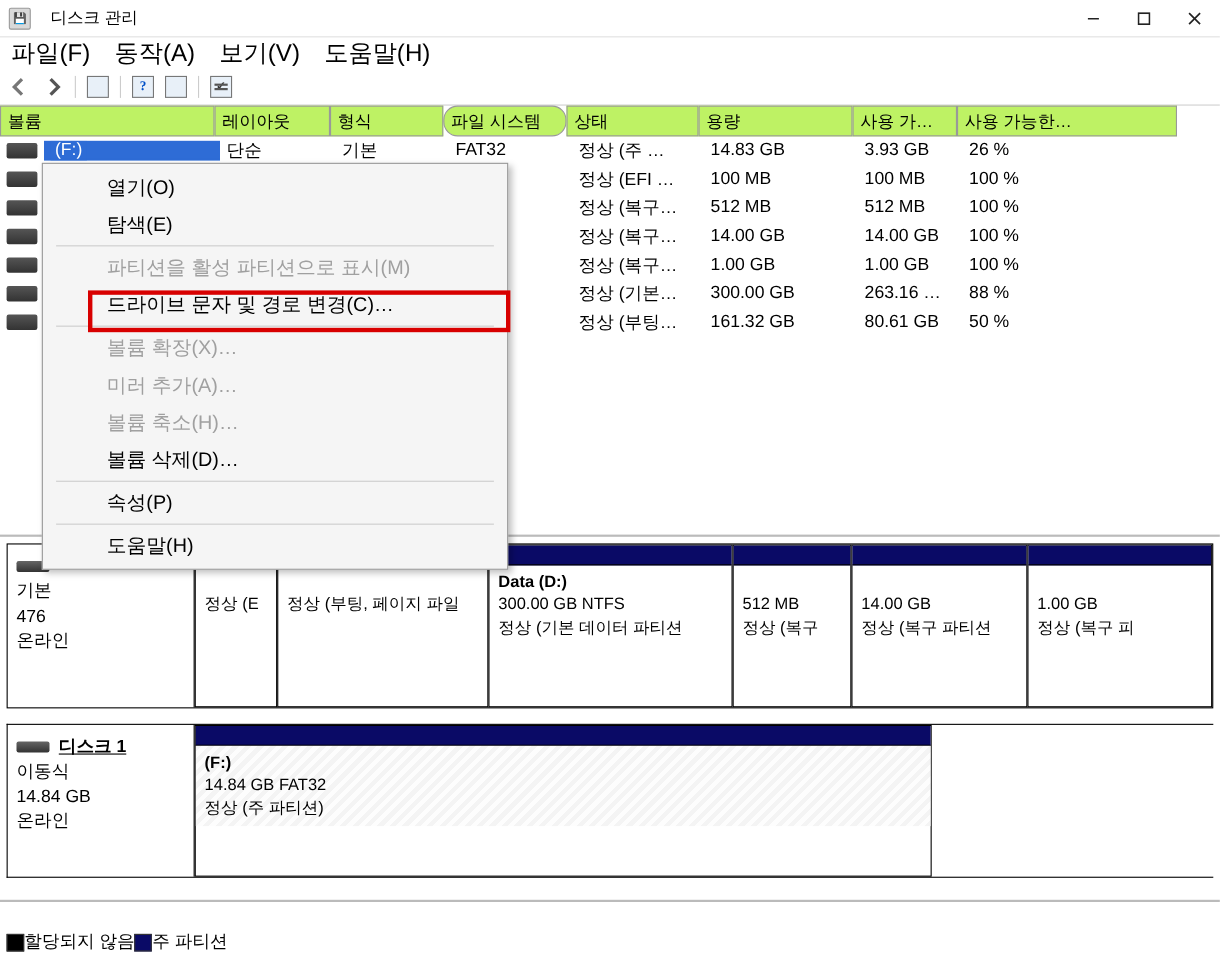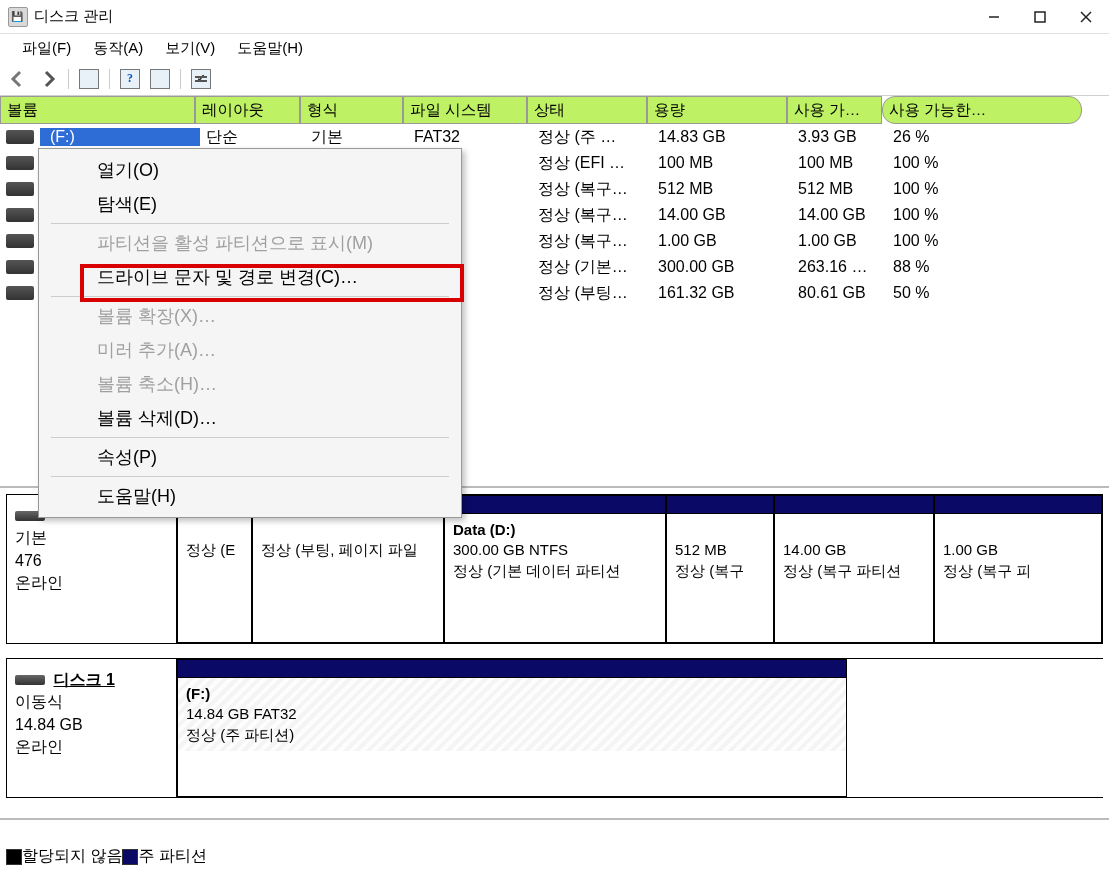--- a/index.html
+++ b/index.html
@@ -1,51 +1,51 @@
 <!DOCTYPE html>
 <html><head>
 <meta charset="utf-8">
 <style>
   * { box-sizing: border-box; margin: 0; padding: 0; font-family: "Malgun Gothic", "맑은 고딕", Arial, sans-serif; }
   body { background: #fff; width: 1109px; height: 873px; overflow: hidden; font-size: 15px; color: #000; position: relative; }
 
   
   .title-bar { height: 34px; display: flex; align-items: center; padding-left: 8px; border-bottom: 1px solid #e0e0e0; }
   .title-icon { width: 20px; height: 20px; background: #d9d9d9; border: 1px solid #999; border-radius: 2px; margin-right: 6px; display:flex;align-items:center;justify-content:center;font-size:10px; }
-  .title-text { font-size: 15px; flex: 1; }
+  .title-text { font-size: 15px; flex: 1; margin-left: 12px; }
   .win-controls { display: flex; }
   .win-btn { width: 46px; height: 32px; display: flex; align-items: center; justify-content: center; font-size: 16px; }
   .win-btn.close svg line{stroke:#222;stroke-width:1.5;}
   .win-btn svg { width: 12px; height: 12px; }
 
   
-  .menu-bar { height: 28px; display: flex; align-items: center; padding-left: 22px; gap: 22px; font-size: 15px; }
+  .menu-bar { height: 28px; display: flex; align-items: center; padding-left: 10px; gap: 22px; font-size: 22px; }
   .menu-item { white-space: nowrap; }
 
   
   .toolbar { height: 34px; display: flex; align-items: center; padding-left: 8px; gap: 10px; border-bottom: 1px solid #cfcfcf; }
   .tb-arrow { width: 20px; height: 20px; }
   .tb-arrow svg { width: 20px; height: 20px; }
   .tb-sep { width: 1px; height: 20px; background: #ccc; }
   .tb-box { width: 20px; height: 20px; border: 1px solid #777; background: #e8f0f8; position: relative; display:flex;align-items:center;justify-content:center;font-size:12px;font-weight:bold;font-family:serif;}
   .tb-box.help{color:#0050c8;}
   .tb-box.list::after{content:"";position:absolute;left:3px;right:3px;top:6px;height:2px;background:#555;box-shadow:0 4px 0 #555;}
   .tb-box.check::before{content:"✓";color:#333;font-size:11px;}
 
   
   .table-header { display: flex; height: 28px; align-items: stretch; }
   .th { border: 1px solid #999; background: #bef264; display: flex; align-items: center; padding: 0 6px; font-size: 15.5px; overflow: hidden; white-space: nowrap; }
   .col0 { width: 195px; }
   .col1 { width: 105px; }
   .col2 { width: 103px; }
-  .col3 { width: 124px; }
+  .col3 { width: 112px; border-radius: 13px; }
   .col4 { width: 120px; }
   .col5 { width: 140px; }
   .col6 { width: 95px; }
-  .col7 { width: 200px; border-radius: 13px; }
+  .col7 { width: 200px; }
 
   .table-body { position: relative; height: 360px; }
   .row { display: flex; height: 26px; align-items: center; }
   .cell { padding: 0 6px; font-size: 16px; overflow: hidden; white-space: nowrap; }
   .row .vol-icon { width: 28px; height: 14px; background: linear-gradient(#555,#333); border-radius: 2px; margin-left: 6px; margin-right: 6px; flex:none; }
   .row.selected .vol-icon + .cell { background: #2e6cd6; color: #fff; }
   .row .cell.name { width: 160px; display:flex;align-items:center; }
   .row.selected .cell.name span { background:#2e6cd6;color:#fff;padding:0 4px; }
 
   

